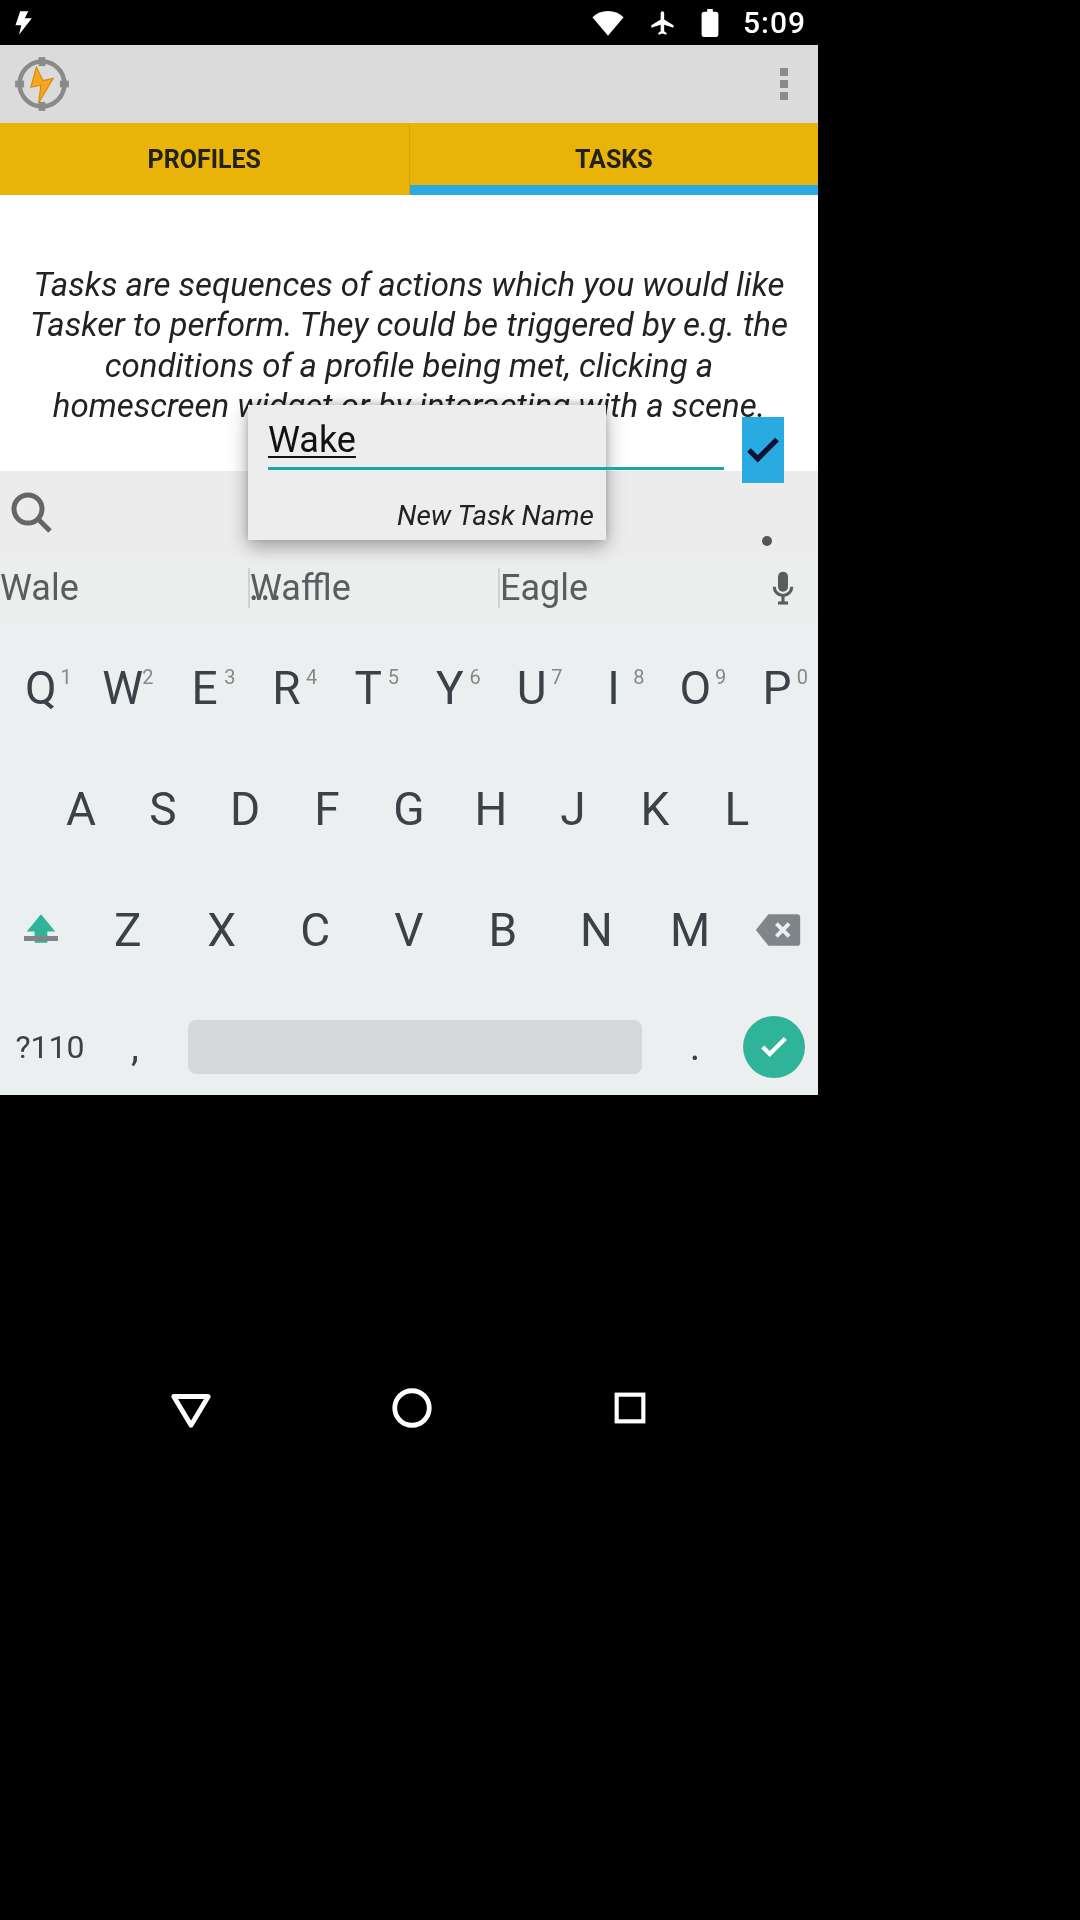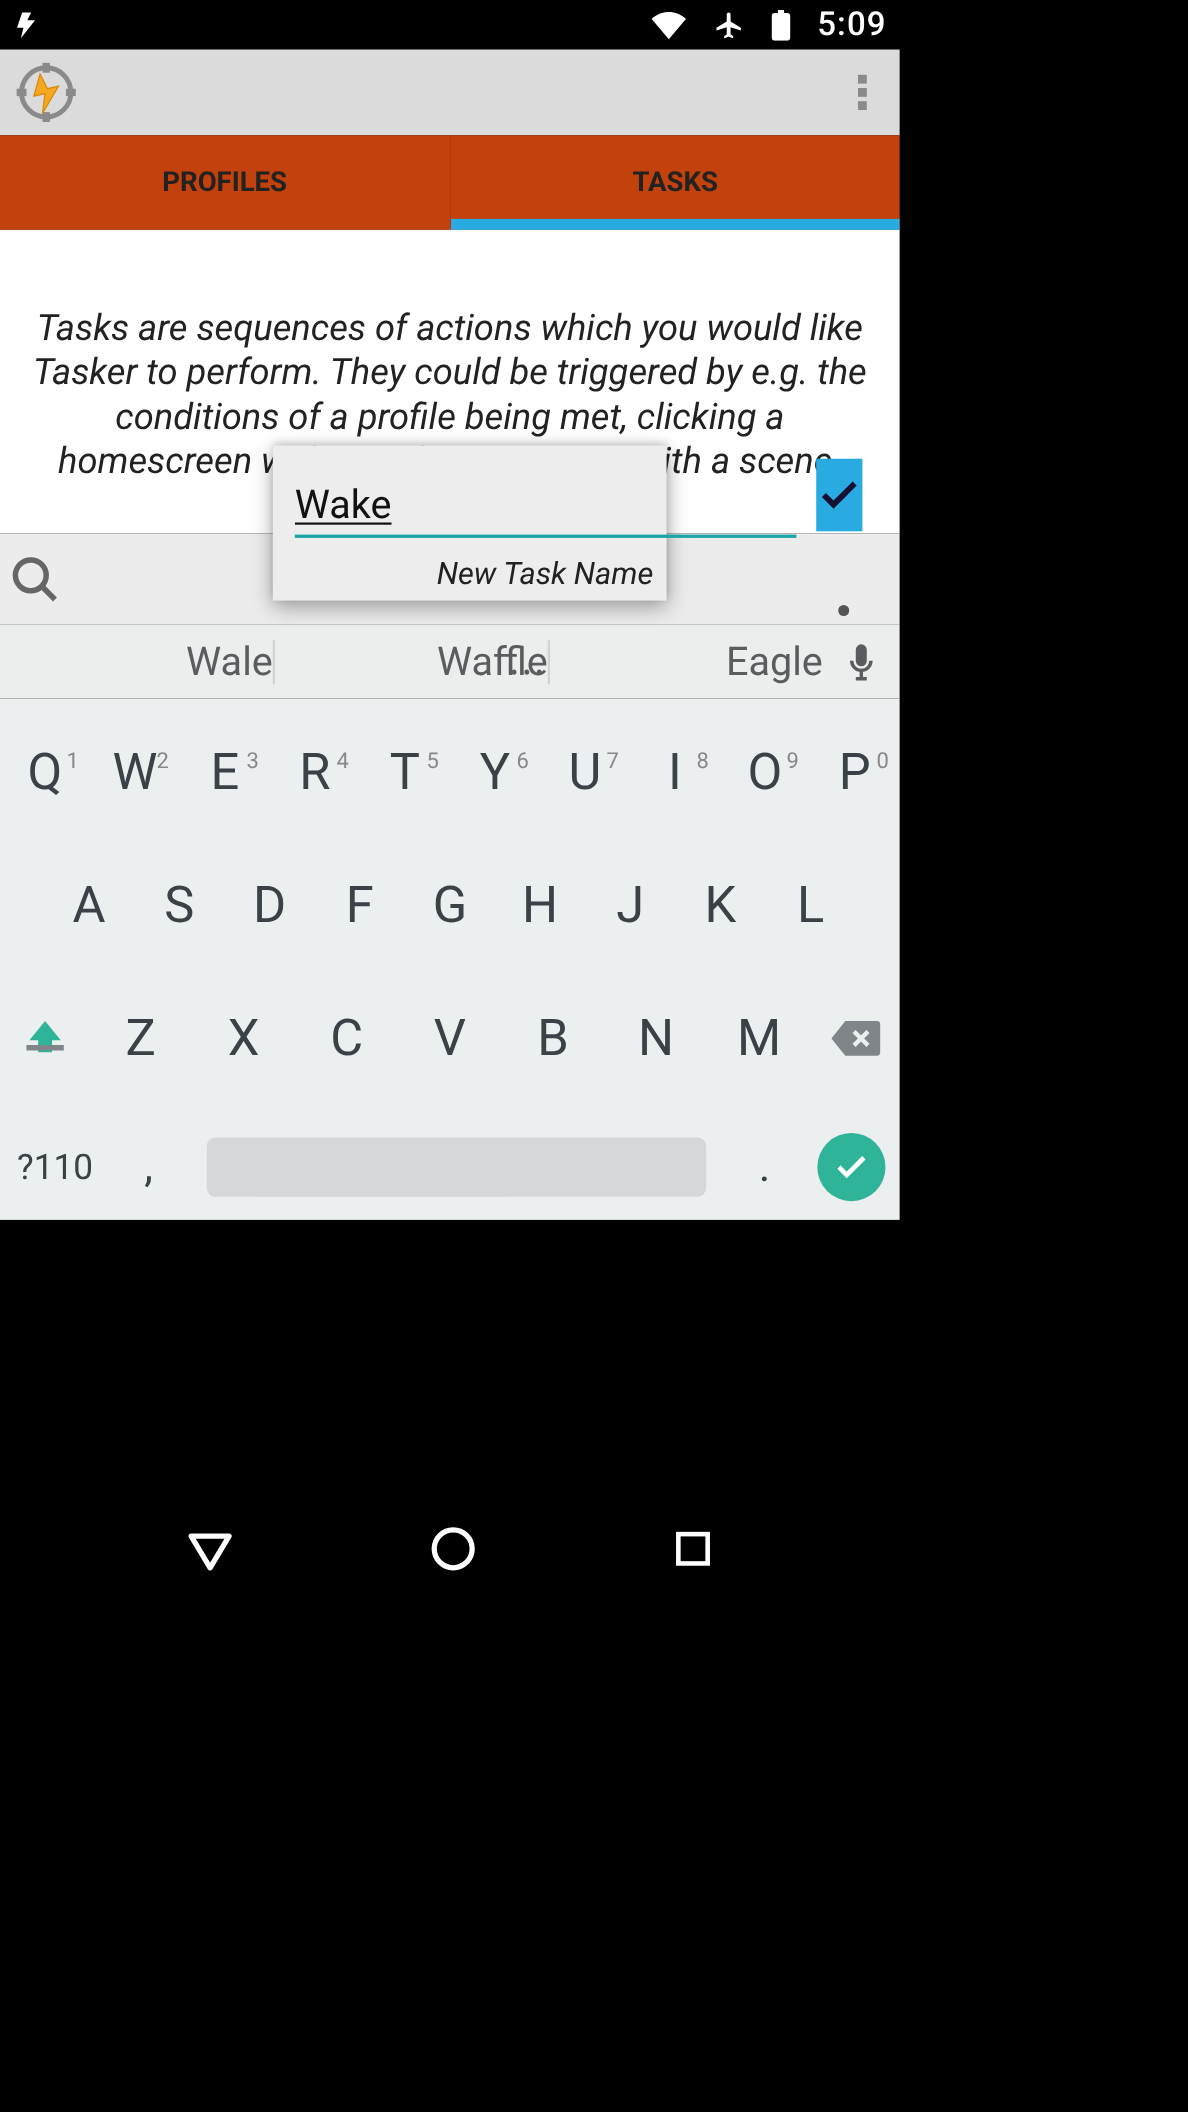--- a/index.html
+++ b/index.html
@@ -12,46 +12,46 @@
 .statusbar .right { display:flex; align-items:center; gap:24px; }
 .status-time { font-size:30px; font-weight:500; letter-spacing:1px; }
 
 
 .appbar { height:78px; background:#dbdbdb; display:flex; align-items:center; justify-content:space-between; padding:0 14px; }
 .appicon { width:56px; height:56px; }
 .menu-dots { width:40px; height:40px; display:flex; flex-direction:column; align-items:center; justify-content:center; gap:4px; }
 .menu-dots span { width:8px; height:8px; background:#8a8a8a; }
 
 
-.tabs { height:86px; background:#c2410c; display:flex; }
+.tabs { height:72px; background:#eab308; display:flex; }
 .tab { flex:1; display:flex; align-items:center; justify-content:center; font-size:25px; font-weight:700; color:#222; position:relative; border-left:1px solid rgba(0,0,0,.08); }
 .tab:first-child { border-left:none; }
 .tab.active::after { content:""; position:absolute; bottom:0; left:0; right:0; height:10px; background:#29abe2; }
 
 
 .content { background:#fff; padding:18px 20px 0 20px; height:276px; text-align:center; }
 .hint-title { font-size:40px; color:#222; }
 .hint-title .plus { font-weight:900; }
 .hint-body { font-size:33px; font-style:italic; color:#222; margin-top:52px; line-height:1.22; }
 
 
 .toolbar2 { height:83px; background:#ececec; display:flex; align-items:center; padding:0 8px; position:relative; }
 .toolbar2 .cursor { position:absolute; left:50%; top:10px; width:3px; height:50px; background:#555; }
 .toolbar2 .dot { position:absolute; right:46px; bottom:8px; width:10px; height:10px; background:#555; border-radius:50%; }
 
 
 .dialog { position:absolute; left:248px; top:405px; width:358px; background:#ededed; box-shadow:0 6px 18px rgba(0,0,0,.35), 0 -2px 6px rgba(0,0,0,.15); padding:12px 12px 8px 20px; }
 .dialog-row { display:flex; align-items:flex-start; gap:18px; }
-.task-input { flex:1; font-size:36px; color:#111; background:transparent; border:none; border-bottom:3px solid #1aa6a6; padding:2px 0 6px 0; outline:none; text-decoration:underline; text-decoration-color:#111; text-decoration-thickness:2px; text-underline-offset:4px;margin-top:19px; }
+.task-input { flex:1; font-size:36px; color:#111; background:transparent; border:none; border-bottom:3px solid #1aa6a6; padding:2px 0 6px 0; outline:none; text-decoration:underline; text-decoration-color:#111; text-decoration-thickness:2px; text-underline-offset:4px; }
 .confirm-btn { width:68px; height:66px; background:#29abe2; display:flex; align-items:center; justify-content:center; }
 .dialog-caption { text-align:right; font-size:28px; font-style:italic; color:#222; margin-top:16px; }
 
 
 .suggestbar { height:67px; background:#eceded; display:flex; align-items:center; }
-.sugg-slot { flex:1; position:relative; display:flex; align-items:center; justify-content:flex-end; }
+.sugg-slot { flex:1; position:relative; display:flex; align-items:center; justify-content:flex-start; }
 .sugg { font-size:36px; color:#5a5d5f; }
 .sugg-divider { width:2px; height:40px; background:#d0d2d3; }
 .sugg-ellipsis { position:absolute; bottom:-2px; font-size:22px; color:#5a5d5f; letter-spacing:4px; }
 .mic-slot { width:70px; display:flex; align-items:center; justify-content:center; }
 
 
 .keyboard { background:#eceff0; padding-top:6px; }
 .krow { display:flex; align-items:center; justify-content:center; height:121px; }
 .krow.r4 { height:97px; margin-top:8px; }
 .key { flex:1; display:flex; align-items:center; justify-content:center; font-size:46px; color:#3a4247; position:relative; }

